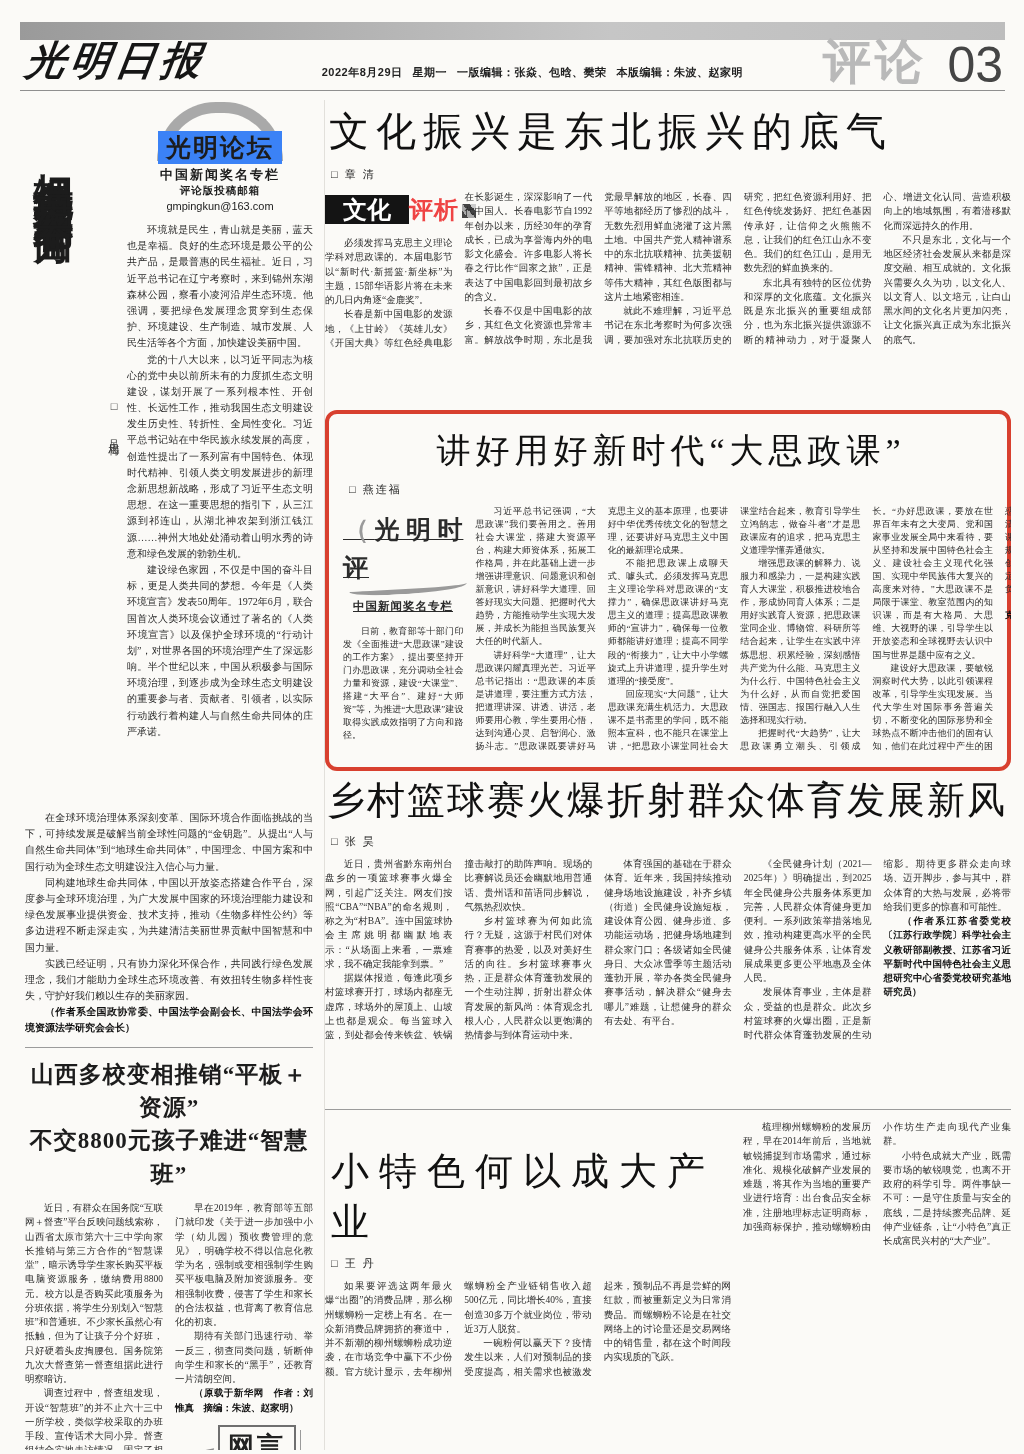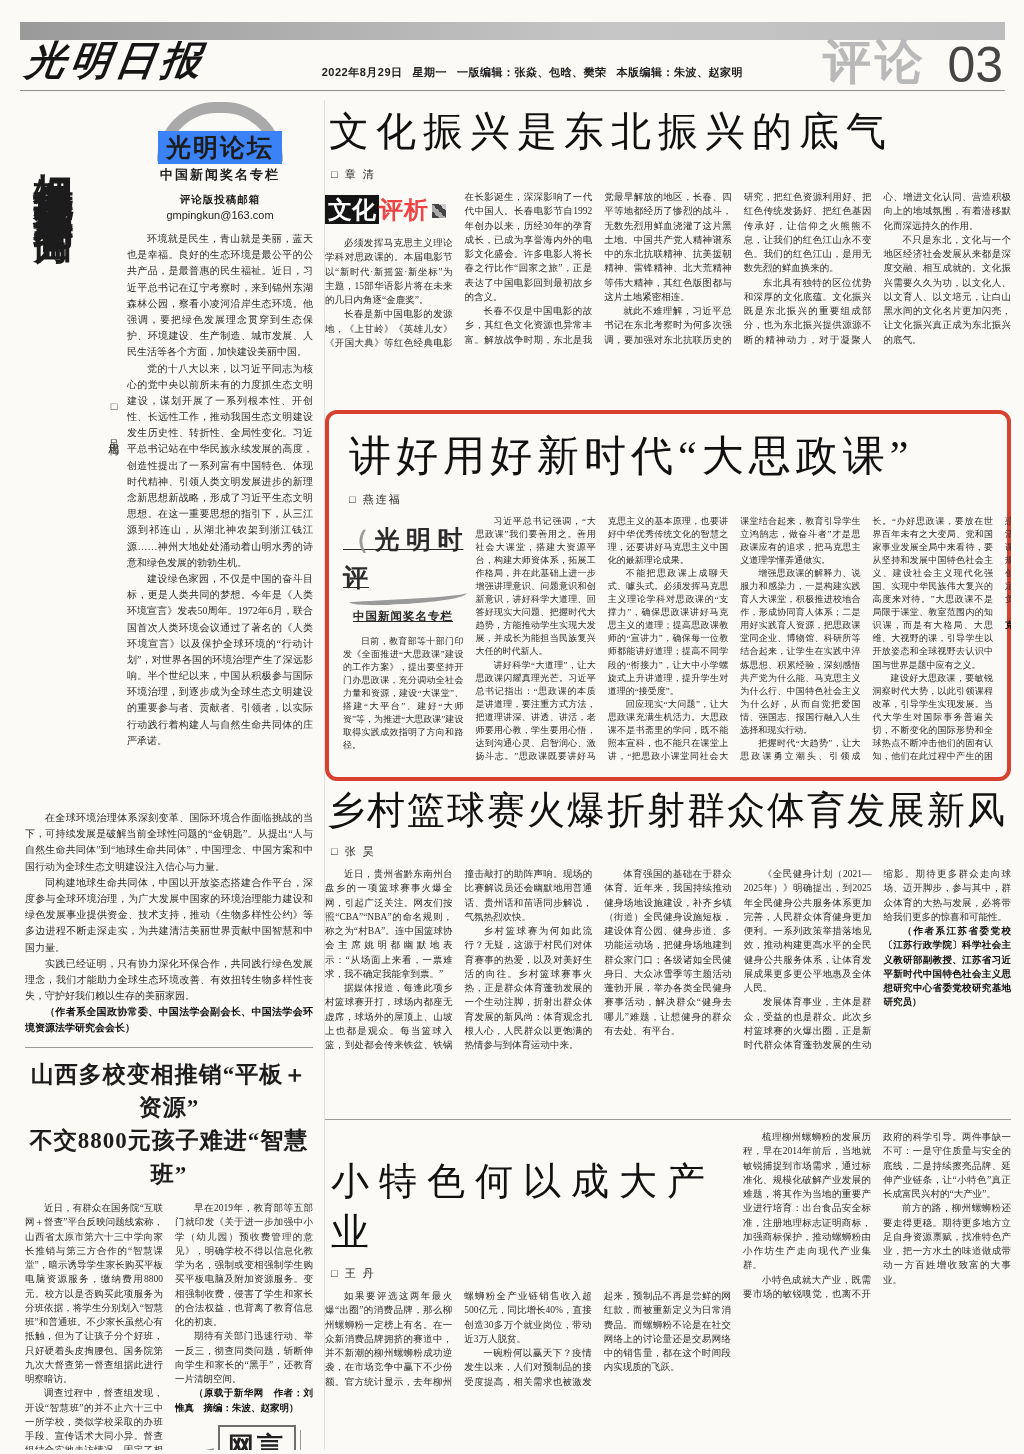--- a/index.html
+++ b/index.html
@@ -39,51 +39,51 @@
     line-height:1.1; letter-spacing:4px; margin:42px 0 0 6px; height:660px; }
   .v-author { position:absolute; right:0px; top:300px; writing-mode:vertical-rl;
     text-orientation:upright; font-size:11px; letter-spacing:3px; color:#333; }
   .forum-right { flex:1; padding-left:6px; }
   .forum-logo { text-align:center; padding:2px 0 10px; }
   .arc { width:104px; height:48px; border:11px solid #a9a9a9; border-bottom:none;
     border-radius:120px 120px 0 0; margin:0 auto -30px; }
   .forum-logo .t1 { position:relative; display:inline-block; background:#3b82f6; padding:0 8px;
     font-size:25px; font-weight:bold; letter-spacing:2px; font-family:"Liberation Sans",sans-serif; }
   .forum-logo .t2 { font-size:13px; font-weight:bold; letter-spacing:2px; margin-top:2px; }
-  .forum-logo .t3 { font-size:10.5px; font-weight:bold; margin-top:9px; letter-spacing:1px; }
+  .forum-logo .t3 { font-size:10.5px; font-weight:bold; letter-spacing:1px; }
   .forum-logo .t4 { font-size:11px; margin-top:2px; font-family:"Liberation Sans",sans-serif; }
   .forum-right .body { line-height:1.62; font-size:10px; }
   .forum-bottom { margin-top:8px; line-height:1.62; font-size:10px; }
   
   .wy-title { text-align:center; font-size:23px; font-weight:bold; line-height:1.45;
     letter-spacing:1px; margin:6px 0 10px; }
   .wy-body { column-count:2; column-gap:12px; height:345px; }
   .wy-logo { margin-top:10px; text-align:center; break-inside:avoid; }
   .hand { color:#8d8d8d; font-size:26px; vertical-align:middle; display:inline-block;
     transform:rotate(15deg); margin-right:-2px; }
   .wy-box { display:inline-block; border:2px solid #6f6f6f; padding:0 8px 2px; font-size:26px;
     font-weight:bold; letter-spacing:3px; color:#222; font-family:"Liberation Sans",sans-serif;
     box-shadow:4px 4px 0 #fbfaf7, 5px 5px 0 #9a9a9a; }
   
   section h1 { margin:0; font-weight:normal; color:#111; }
   .cols { column-count:5; column-gap:12px; }
   
   .culture h1 { font-size:40px; letter-spacing:7px; margin:4px 0 0 4px; }
   .cult-body { height:208px; }
   .cult-logo { margin:2px 0 8px; break-inside:avoid; white-space:nowrap; }
-  .blk { background:#141414; color:#fff; font-weight:bold; font-size:24px; padding:1px 3px;
+  .blk { background:#141414; color:#fff; font-weight:bold; font-size:24px; padding:1px 18px;
     font-family:"Liberation Sans",sans-serif; }
   .rest { color:#ef4444; font-weight:bold; font-size:24px; letter-spacing:1px;
     font-family:"Liberation Sans",sans-serif; }
   .pix { display:inline-block; width:14px; height:14px; margin-left:3px;
     background:linear-gradient(45deg,#444 25%,#aaa 25%,#aaa 50%,#444 50%,#444 75%,#ccc 75%); }
   
   .redbox { border:4px solid #d8402f; border-radius:12px; padding:12px 14px 10px; margin-top:12px;
     background:#fbfaf7; }
-  .redbox h1 { font-size:42px; letter-spacing:5px; margin:2px 0 0 6px; }
+  .redbox h1 { font-size:34px; letter-spacing:5px; margin:2px 0 0 6px;text-align:center; }
   .sz-body { height:252px; font-size:9px; line-height:1.45; }
   .sz-logo { margin:6px 0 10px; break-inside:avoid;text-decoration:underline; }
   .paren { color:#9a9a9a; font-weight:bold; font-size:26px; font-family:"Liberation Sans",sans-serif; }
   .szl-main { font-size:25px; font-weight:bold; letter-spacing:1px;
     font-family:"Liberation Sans",sans-serif; }
   .swoosh { width:118px; height:8px; border-bottom:5px solid #9a9a9a;
     border-radius:0 0 60% 40%; transform:rotate(-3deg); margin:-4px 0 4px 6px; }
   .szl-sub { font-size:11.5px; font-weight:bold; letter-spacing:1px; margin-left:10px; }
   
   .bb { margin-top:4px; }
@@ -223,19 +223,18 @@
         <div class="byline">□ 王 丹</div>
         <div class="cols3 body">
           <p>如果要评选这两年最火爆“出圈”的消费品牌，那么柳州螺蛳粉一定榜上有名。在一众新消费品牌拥挤的赛道中，并不新潮的柳州螺蛳粉成功逆袭，在市场竞争中赢下不少份额。官方统计显示，去年柳州螺蛳粉全产业链销售收入超500亿元，同比增长40%，直接创造30多万个就业岗位，带动近3万人脱贫。</p>
           <p>一碗粉何以赢天下？疫情发生以来，人们对预制品的接受度提高，相关需求也被激发起来，预制品不再是尝鲜的网红款，而被重新定义为日常消费品。而螺蛳粉不论是在社交网络上的讨论量还是交易网络中的销售量，都在这个时间段内实现质的飞跃。</p>
         </div>
       </div>
       <div class="ind-right">
         <div class="cols2r body">
           <p>梳理柳州螺蛳粉的发展历程，早在2014年前后，当地就敏锐捕捉到市场需求，通过标准化、规模化破解产业发展的难题，将其作为当地的重要产业进行培育：出台食品安全标准，注册地理标志证明商标，加强商标保护，推动螺蛳粉由小作坊生产走向现代产业集群。</p>
           <p>小特色成就大产业，既需要市场的敏锐嗅觉，也离不开政府的科学引导。两件事缺一不可：一是守住质量与安全的底线，二是持续擦亮品牌、延伸产业链条，让“小特色”真正长成富民兴村的“大产业”。</p>
-          <p>前方的路，柳州螺蛳粉还要走得更稳。期待更多地方立足自身资源禀赋，找准特色产业，把一方水土的味道做成带动一方百姓增收致富的大事业。</p>
         </div>
       </div>
     </section>
 
   </div>
 </div>
 
 </body></html>

